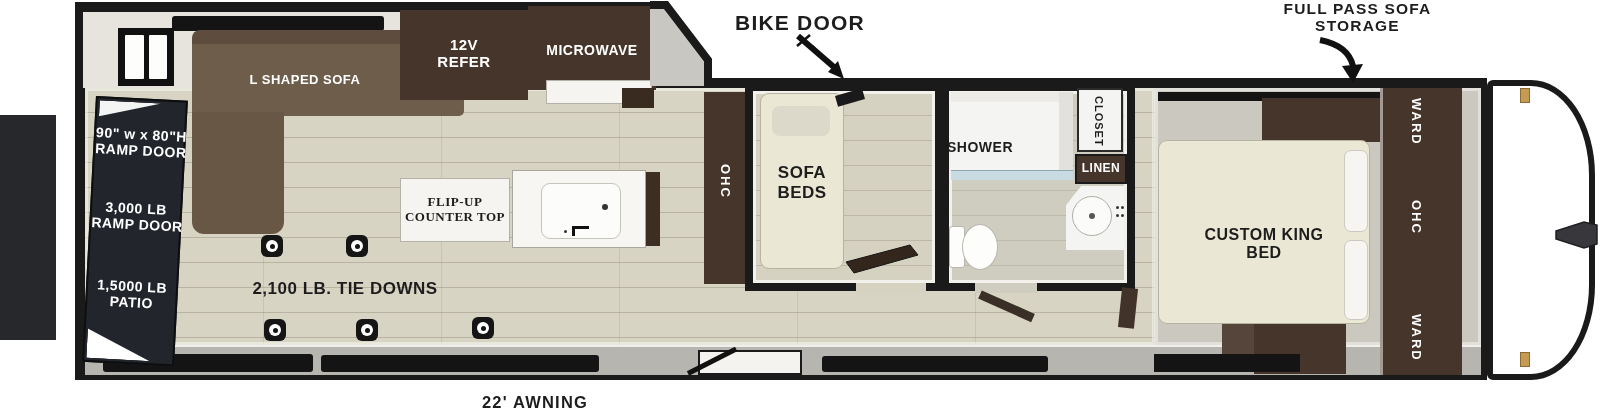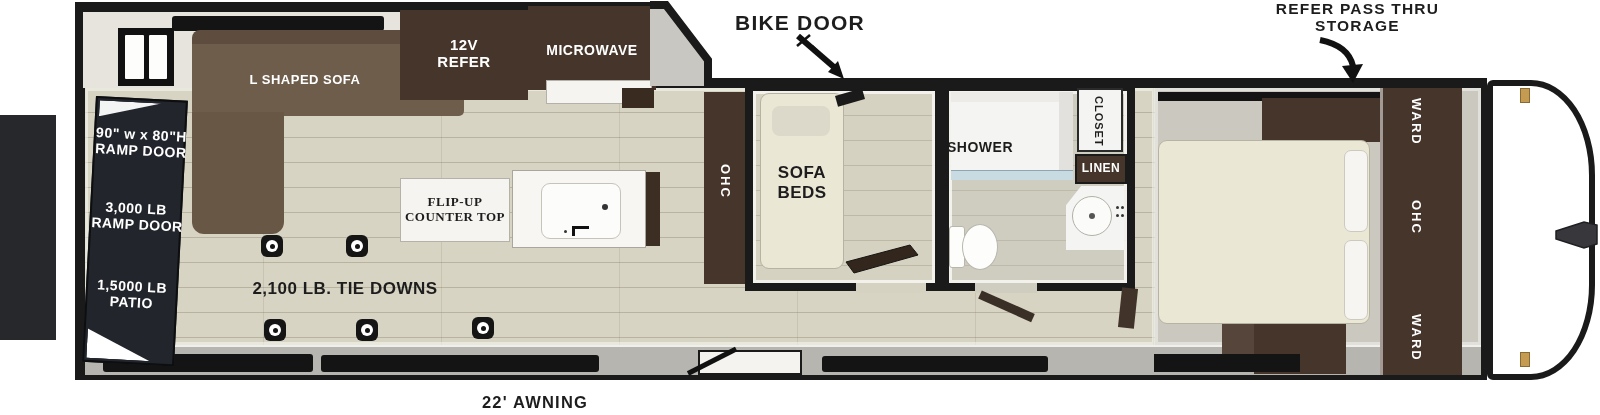--- a/index.html
+++ b/index.html
@@ -183,20 +183,24 @@
   <div class="abs dot" style="left:1116px;top:214px;width:3px;height:3px;"></div>
   <div class="abs dot" style="left:1121px;top:214px;width:3px;height:3px;"></div>
   <div class="abs" style="left:980px;top:290px;width:58px;height:9px;background:#3a2f26;transform:rotate(24deg);transform-origin:left center;"></div>
   <div class="abs" style="left:1120px;top:288px;width:16px;height:40px;background:#42332a;transform:rotate(6deg);"></div>
 
   <div class="abs" style="left:1158px;top:92px;width:296px;height:9px;background:#141414;"></div>
   <div class="abs dark-cab" style="left:1262px;top:98px;width:118px;height:44px;"></div>
   <div class="abs bed" style="left:1158px;top:140px;width:212px;height:184px;"></div>
   <div class="abs kpillow" style="left:1344px;top:150px;width:24px;height:82px;"></div>
   <div class="abs kpillow" style="left:1344px;top:240px;width:24px;height:80px;"></div>
+  <div class="abs b ctr lbl lines" style="left:1168px;top:226px;width:192px;font-size:16px;">
+    <span>CUSTOM KING</span>
+    <span>BED</span>
+  </div>
   <div class="abs" style="left:1222px;top:324px;width:32px;height:44px;background:#55453a;"></div>
   <div class="abs dark-cab" style="left:1254px;top:324px;width:92px;height:50px;"></div>
   <div class="abs dark-cab" style="left:1380px;top:88px;width:82px;height:287px;border-left:3px solid rgba(255,255,255,.5);box-sizing:border-box;">
     <div class="abs b wtxt vtext" style="left:26px;top:10px;font-size:13px;">WARD</div>
     <div class="abs b wtxt vtext" style="left:26px;top:112px;font-size:13px;">OHC</div>
     <div class="abs b wtxt vtext" style="left:26px;top:226px;font-size:13px;">WARD</div>
   </div>
   <div class="abs" style="left:1154px;top:354px;width:146px;height:18px;background:#141414;"></div>
 
   <div class="abs blackstrip" style="left:103px;top:354px;width:210px;height:18px;"></div>
@@ -232,18 +236,18 @@
     <line x1="797" y1="46" x2="810" y2="35" stroke="#111" stroke-width="2.5"></line>
     <line x1="812" y1="46" x2="836" y2="70" stroke="#111" stroke-width="2.5"></line>
     <polygon points="844,79 828,72 838,61" fill="#111"></polygon>
     <path d="M 1320 40 C 1340 44 1350 53 1353 66" fill="none" stroke="#111" stroke-width="6"></path>
     <polygon points="1353,83 1342,66 1363,64" fill="#111"></polygon>
     <polygon points="1556,231 1584,222 1597,225 1597,244 1584,248 1556,239" fill="#37373c" stroke="#1f1f23" stroke-width="1.5"></polygon>
   </svg>
 
   <div class="abs b ctr callout" style="left:690px;top:11px;width:220px;font-size:21px;">BIKE DOOR</div>
   <div class="abs b ctr callout lines" style="left:1270px;top:0px;width:175px;font-size:15.5px;line-height:1.1;">
-    <span>REFER PASS THRU</span>
+    <span>FULL PASS SOFA</span>
     <span>STORAGE</span>
   </div>
   <div class="abs b ctr callout" style="left:420px;top:393px;width:230px;font-size:16.5px;">22' AWNING</div>
 
 </div>
 
 </body></html>

